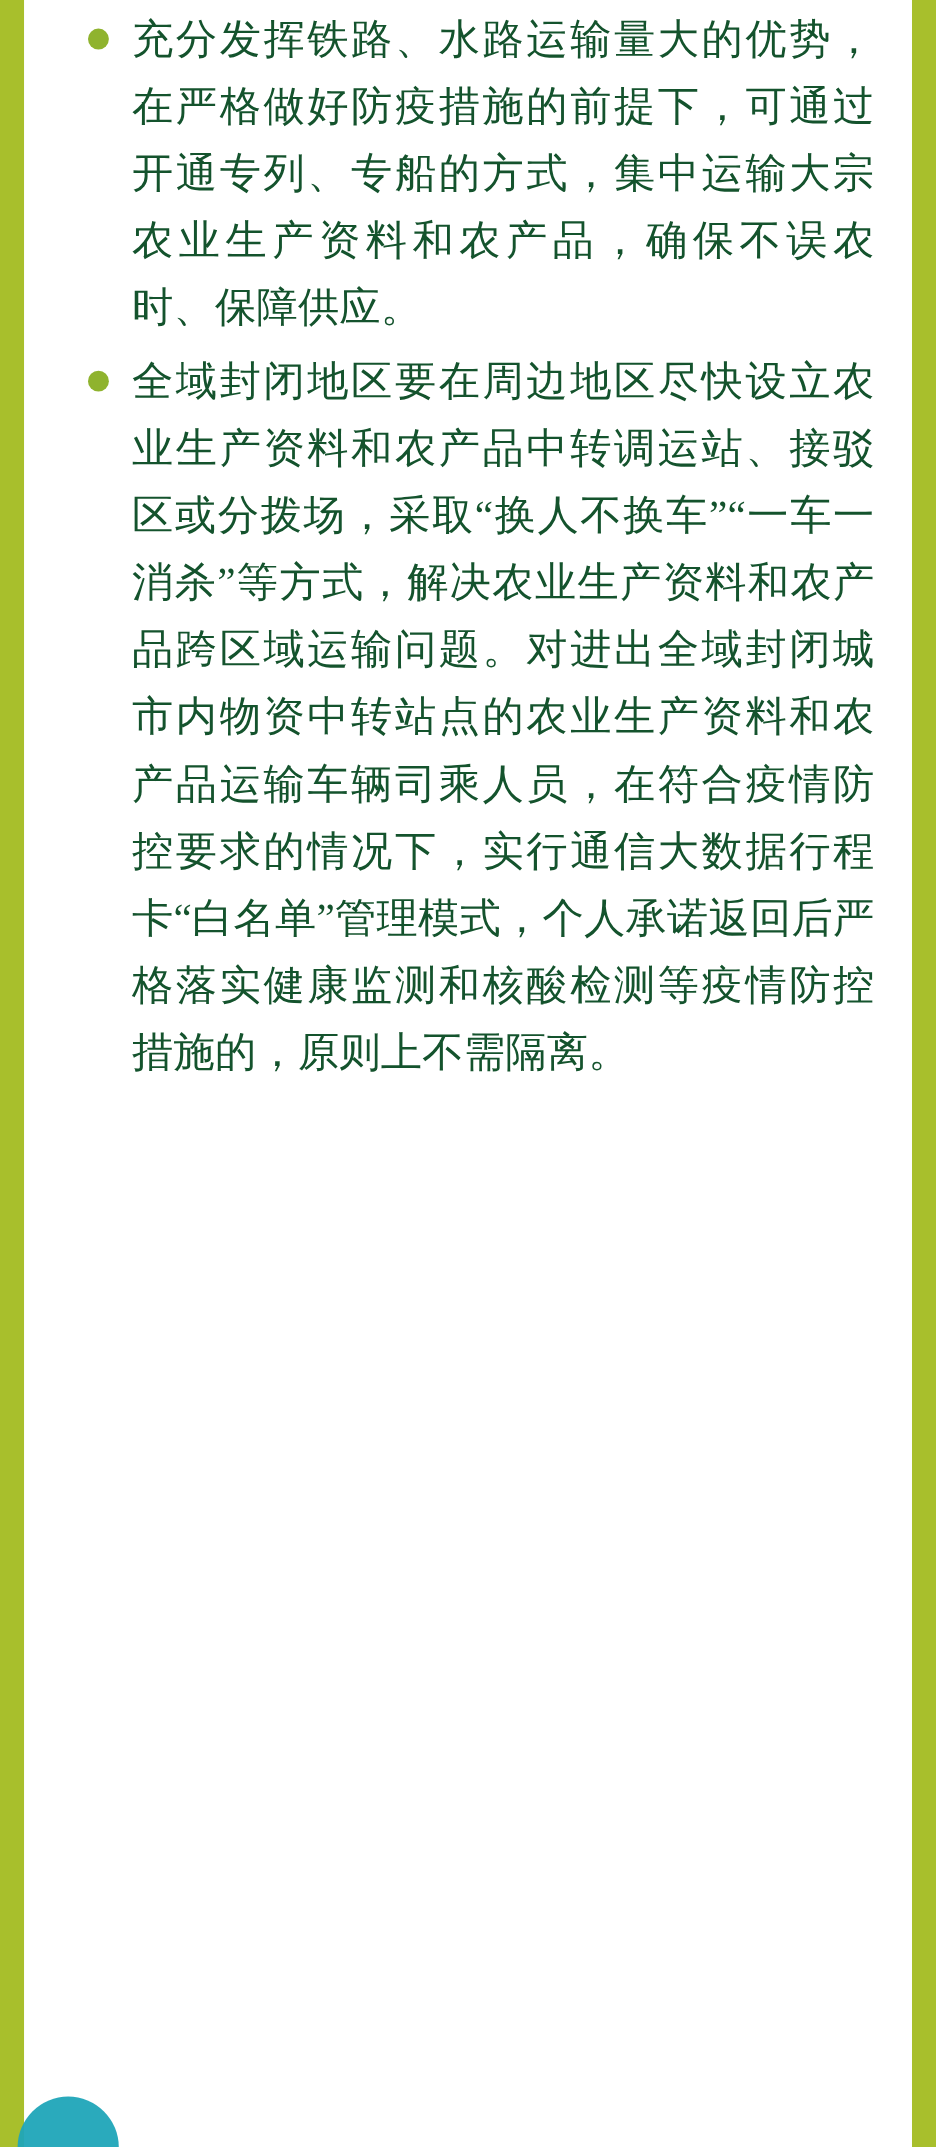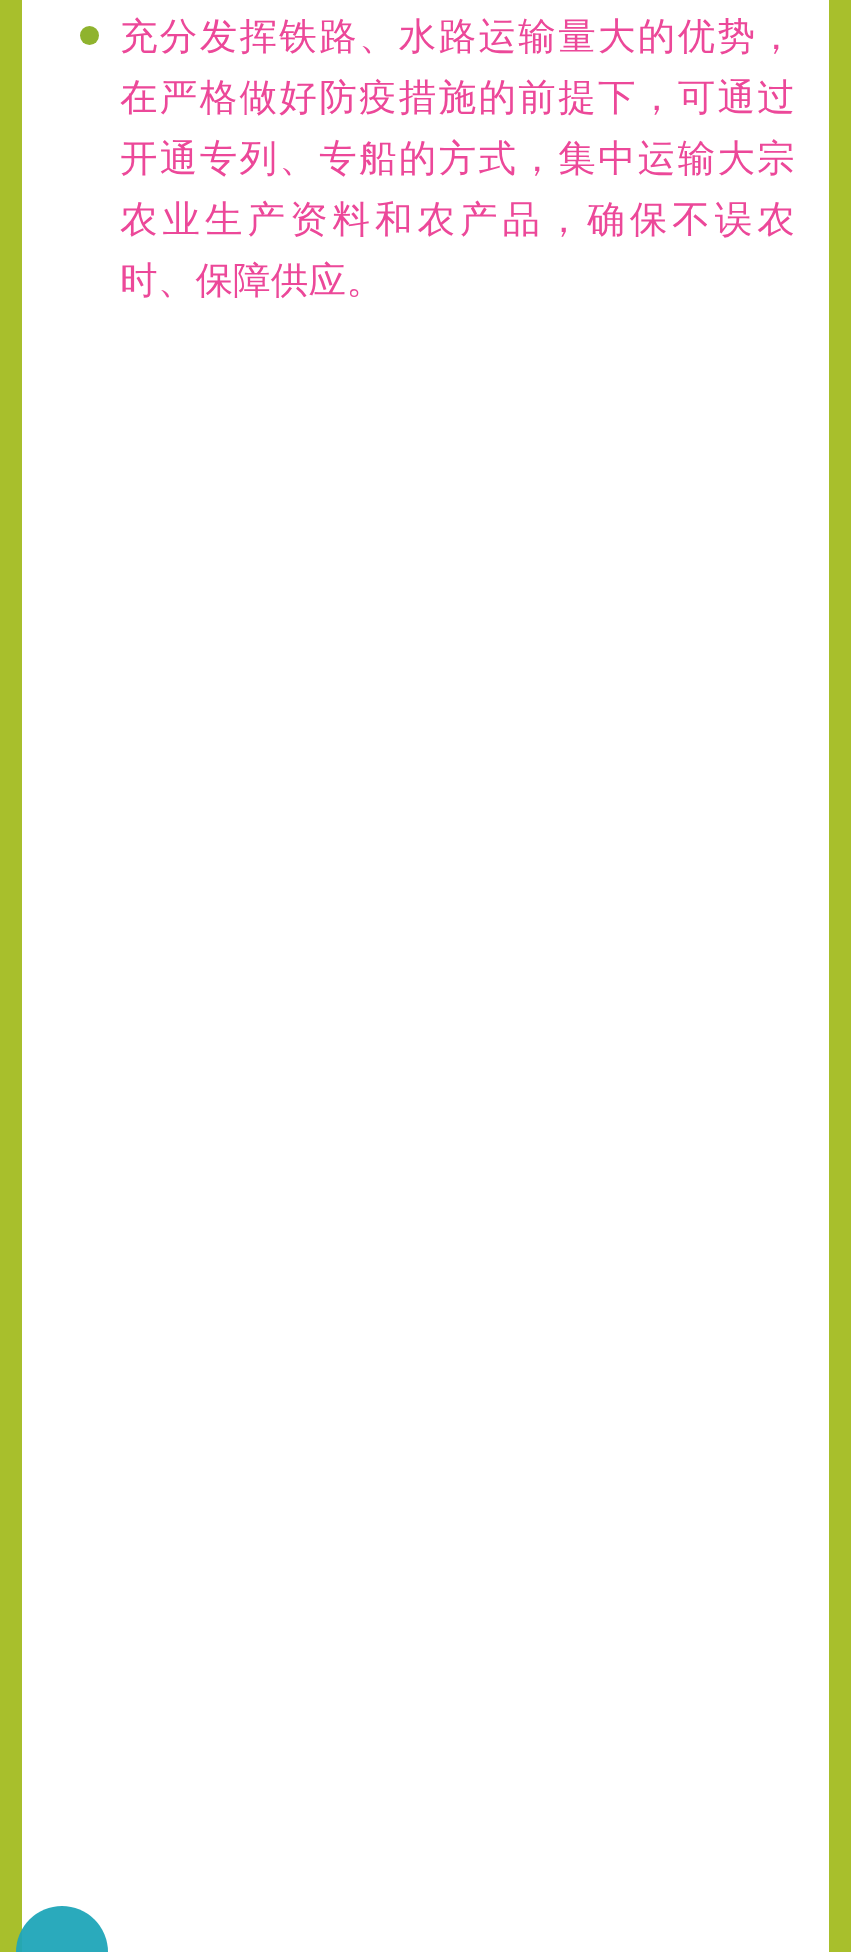--- a/index.html
+++ b/index.html
@@ -48,21 +48,21 @@
     top: 0;
     bottom: 0;
     padding: 6px 30px 0 52px;
     box-sizing: border-box;
   }
 
   .para {
     position: relative;
     margin: 0 0 6px 0;
     padding-left: 42px;
-    color: #ec4899;
+    color: #14532d;
     font-size: 37.5px;
     line-height: 61px;
     letter-spacing: 0.2px;
     text-align: justify;
     text-justify: inter-character;
     font-family: "Liberation Serif", "DejaVu Serif", serif;
   }
   .para .bullet {
     position: absolute;
     left: 2px;
@@ -100,19 +100,23 @@
     <div class="band-inner"></div>
   </div>
 
   <div class="content">
 
     <p class="para">
       <span class="bullet"></span>
       <span class="text">充分发挥铁路、水路运输量大的优势，在严格做好防疫措施的前提下，可通过开通专列、专船的方式，集中运输大宗农业生产资料和农产品，确保不误农时、保障供应。</span>
     </p>
 
+    <p class="para">
+      <span class="bullet"></span>
+      <span class="text">全域封闭地区要在周边地区尽快设立农业生产资料和农产品中转调运站、接驳区或分拨场，采取“换人不换车”“一车一消杀”等方式，解决农业生产资料和农产品跨区域运输问题。对进出全域封闭城市内物资中转站点的农业生产资料和农产品运输车辆司乘人员，在符合疫情防控要求的情况下，实行通信大数据行程卡“白名单”管理模式，个人承诺返回后严格落实健康监测和核酸检测等疫情防控措施的，原则上不需隔离。</span>
+    </p>
 
 
   </div>
 
   <div class="corner-circle"></div>
 
 </div>
 
 </body></html>

